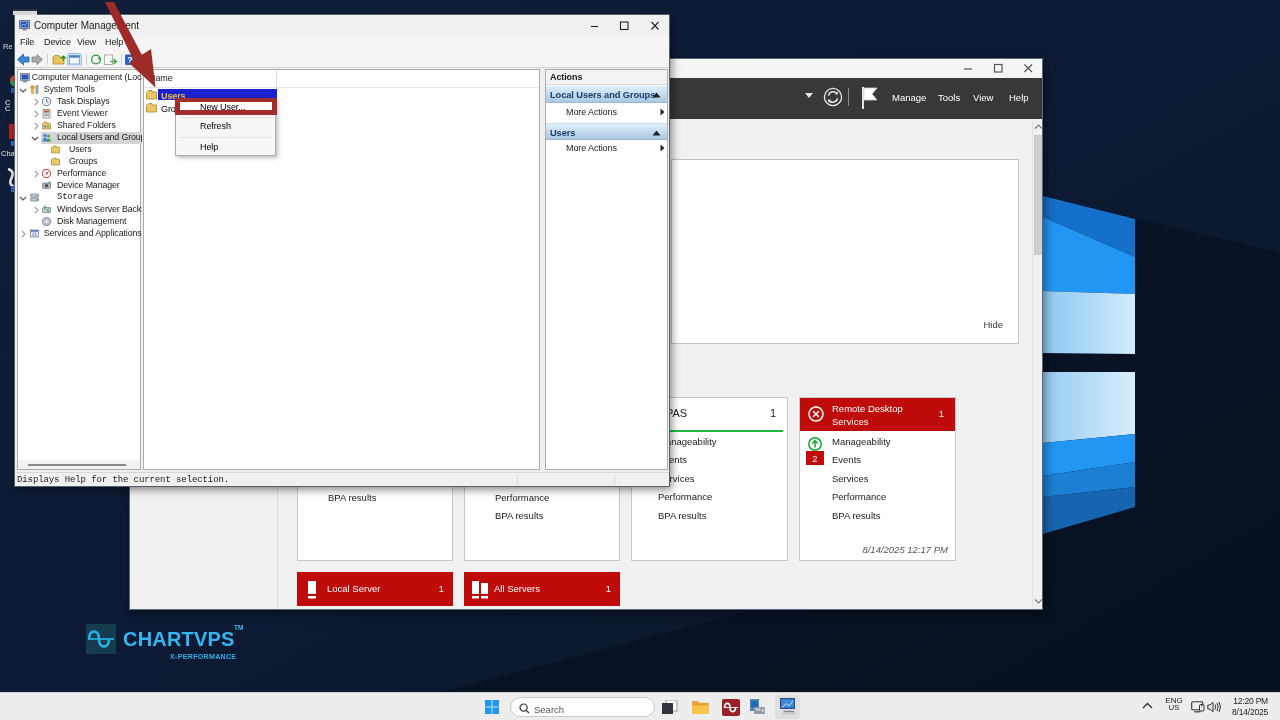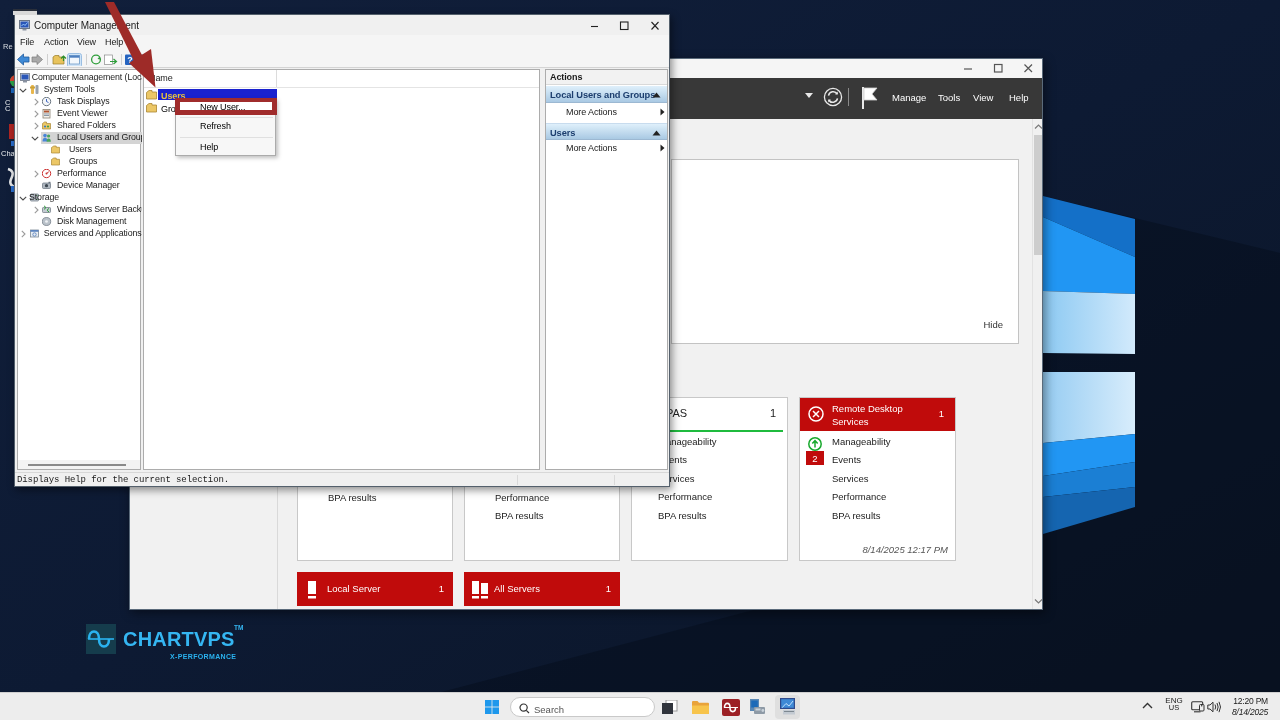--- a/index.html
+++ b/index.html
@@ -179,21 +179,21 @@
   </svg>
   <div class="abs" style="left:19px;top:5px;font-size:10px;letter-spacing:0;">Computer Management</div>
   <svg class="abs" style="left:570px;top:4px" width="80" height="13" viewBox="0 0 80 13">
     <line x1="6" y1="7.5" x2="13" y2="7.5" stroke="#222" stroke-width="1.1"></line>
     <rect x="35.5" y="3" width="7.5" height="7.5" fill="none" stroke="#222" stroke-width="1.1"></rect>
     <path d="M66.5 3 L73.5 10.5 M73.5 3 L66.5 10.5" stroke="#222" stroke-width="1.1"></path>
   </svg>
 
   <div class="abs" style="left:0;top:20px;width:654px;height:15px;background:#f5f5f5;">
     <span class="abs" style="left:5px;top:2px;">File</span>
-    <span class="abs" style="left:29px;top:2px;">Action</span>
+    <span class="abs" style="left:29px;top:2px;">Device</span>
     <span class="abs" style="left:62px;top:2px;">View</span>
     <span class="abs" style="left:90px;top:2px;">Help</span>
   </div>
 
   <div class="abs" style="left:0;top:35px;width:654px;height:18px;background:#f5f5f5;border-bottom:1px solid #d4d4d4;">
     <svg class="abs" style="left:2px;top:3px" width="134" height="13" viewBox="0 0 134 13">
       <path d="M0.5 6.5 L6.5 1 L6.5 4 L12 4 L12 9 L6.5 9 L6.5 12 Z" fill="#3f8ad6" stroke="#1f5a9e" stroke-width="0.8"></path>
       <path d="M25.5 6.5 L20 1.5 L20 4 L15 4 L15 9 L20 9 L20 11.5 Z" fill="#a9a9a9" stroke="#787878" stroke-width="0.7"></path>
       <line x1="30.5" y1="1" x2="30.5" y2="12" stroke="#cfcfcf"></line>
       <path d="M36 4 L38 2.5 L42 2.5 L42 4 L47 4 L47 11 L36 11 Z" fill="#e8c35c" stroke="#9a7d28" stroke-width="0.7"></path>
@@ -298,21 +298,21 @@
   <div class="abs" style="left:40px;top:111px;white-space:nowrap;">Device Manager</div>
   <svg class="abs" style="left:1.5px;top:127px" width="8" height="5" viewBox="0 0 8 5">
         <path d="M0.8 0.8 L4 4 L7.2 0.8" stroke="#4a4a4a" stroke-width="1.1" fill="none"></path>
       </svg>
   <svg class="abs" style="left:13.4px;top:124px" width="9.5" height="10" viewBox="0 0 9.5 10">
         <rect x="0.5" y="1" width="8" height="3" rx="0.8" fill="#c3cad2" stroke="#69737e" stroke-width="0.7"></rect>
         <rect x="0.5" y="5" width="8" height="3" rx="0.8" fill="#c3cad2" stroke="#69737e" stroke-width="0.7"></rect>
         <circle cx="7" cy="2.5" r="0.6" fill="#3da04b"></circle>
         <circle cx="7" cy="6.5" r="0.6" fill="#3da04b"></circle>
       </svg>
-  <div class="abs" style="left:12px;top:123px;white-space:nowrap;">Storage</div>
+  <div class="abs" style="left:40px;top:123px;white-space:nowrap;font-family:Liberation Mono, monospace;">Storage</div>
   <svg class="abs" style="left:17px;top:137px" width="5" height="8" viewBox="0 0 5 8">
         <path d="M0.8 0.8 L4 4 L0.8 7.2" stroke="#9a9a9a" stroke-width="1.1" fill="none"></path>
       </svg>
   <svg class="abs" style="left:25.3px;top:136px" width="9.5" height="10" viewBox="0 0 9.5 10">
         <rect x="0.5" y="2.5" width="8" height="5" rx="0.8" fill="#c3cad2" stroke="#69737e" stroke-width="0.7"></rect>
         <path d="M2 0.8 L4 2.6 L2 4.4 M7 3.4 L5 5.2 L7 7" stroke="#2e9e3a" stroke-width="1" fill="none"></path>
       </svg>
   <div class="abs" style="left:40px;top:135px;white-space:nowrap;">Windows Server Backup</div>
   <svg class="abs" style="left:25.3px;top:148px" width="9.5" height="10" viewBox="0 0 9.5 10">
         <ellipse cx="4.5" cy="4.5" rx="4.2" ry="4" fill="#b9c1c9" stroke="#69737e" stroke-width="0.7"></ellipse>
@@ -452,14 +452,14 @@
   <svg class="abs" style="left:1191px;top:8px" width="14" height="13" viewBox="0 0 14 13">
     <rect x="0.7" y="0.7" width="11" height="8" rx="1" fill="none" stroke="#333" stroke-width="1.1"></rect>
     <line x1="3" y1="10.8" x2="9.5" y2="10.8" stroke="#333" stroke-width="1.1"></line>
     <rect x="8.5" y="3.5" width="4.5" height="6.5" rx="1" fill="#ededed" stroke="#333" stroke-width="1"></rect>
     <circle cx="10.7" cy="4.8" r="0.8" fill="#333"></circle>
   </svg>
   <svg class="abs" style="left:1207px;top:8px" width="14" height="12" viewBox="0 0 14 12">
     <path d="M0.8 4 L3 4 L6 1.2 L6 10.8 L3 8 L0.8 8 Z" fill="none" stroke="#333" stroke-width="1"></path>
     <path d="M8 3.5 Q9.5 6 8 8.5 M10 2 Q12.3 6 10 10 M12 0.8 Q15 6 12 11.2" stroke="#333" stroke-width="1" fill="none"></path>
   </svg>
-  <div class="abs" style="left:1228px;top:3px;width:40px;text-align:right;line-height:11px;"><span style="font-size:8.5px;letter-spacing:-0.2px;">12:20 PM</span><br><span style="font-size:8.5px;letter-spacing:-0.2px;font-style:italic;">8/14/2025</span></div>
+  <div class="abs" style="left:1228px;top:3px;width:40px;text-align:right;line-height:11px;"><span style="font-size:8.5px;letter-spacing:-0.2px;">12:20 PM</span><br><span style="font-size:8.5px;letter-spacing:-0.2px;">8/14/2025</span></div>
 </div>
 
 </body></html>

